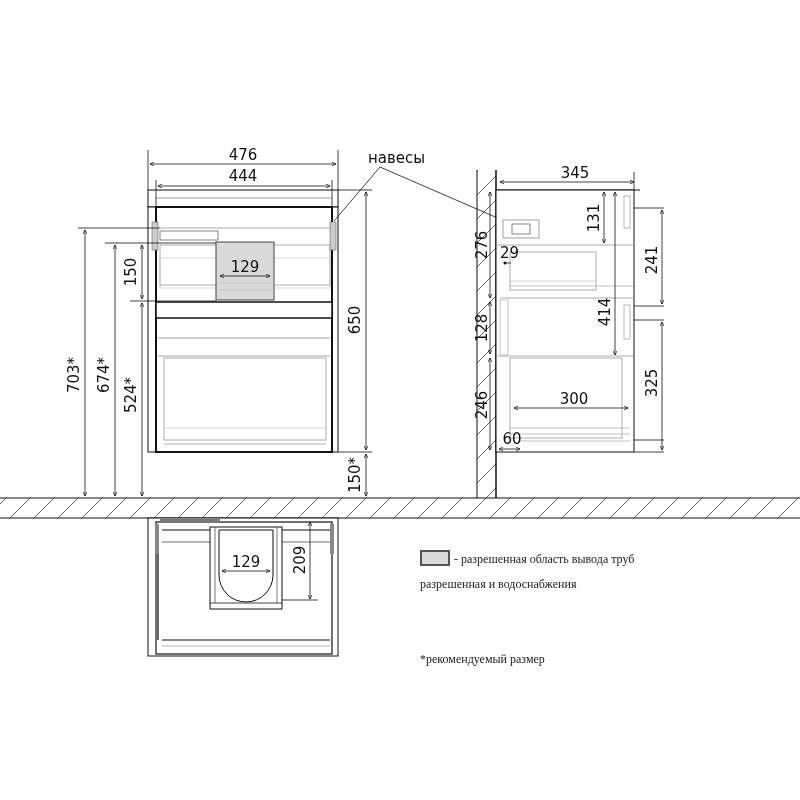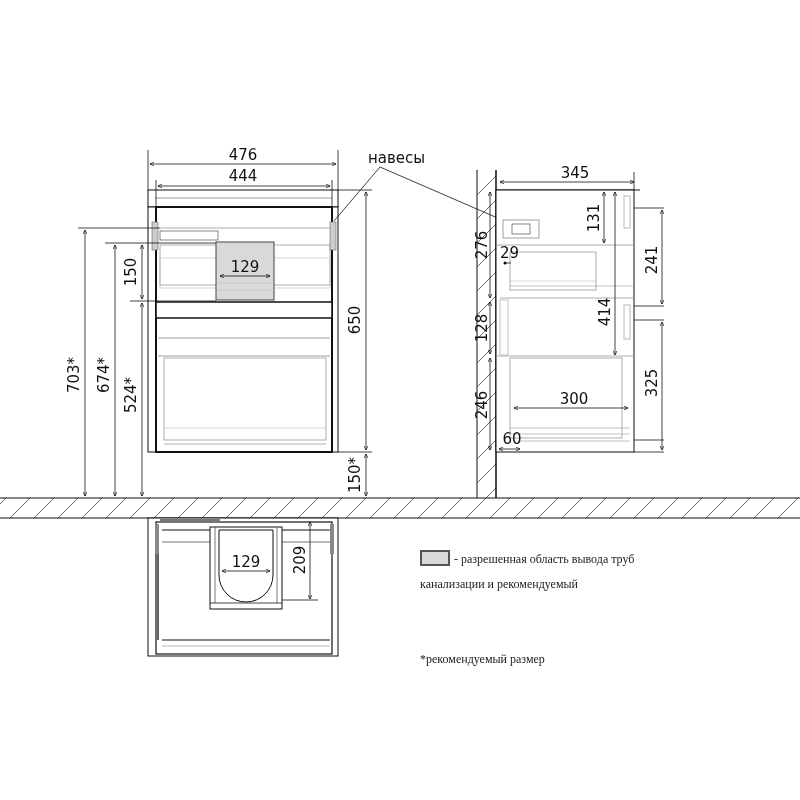--- a/index.html
+++ b/index.html
@@ -187,17 +187,17 @@
     <line x1="310" y1="522" x2="310" y2="599" stroke="#111" stroke-width="0.8" marker-start="url(#arr)" marker-end="url(#arr)"></line>
     <line x1="282" y1="600" x2="318" y2="600" stroke="#111" stroke-width="0.8"></line>
     <text class="dim" transform="translate(305,560) rotate(-90)" text-anchor="middle">209</text>
   </g>
 </svg>
 
 <div class="legend" style="top:550px;">
   <span class="legend-swatch"></span><span>- разрешенная область вывода труб</span>
 </div>
 <div class="legend" style="top:577px;">
-  <span>канализации и рекомендуемый</span>
+  <span>разрешенная и водоснабжения</span>
 </div>
 <div class="legend" style="top:652px;">
   <span>*рекомендуемый размер</span>
 </div>
 
 </body></html>

